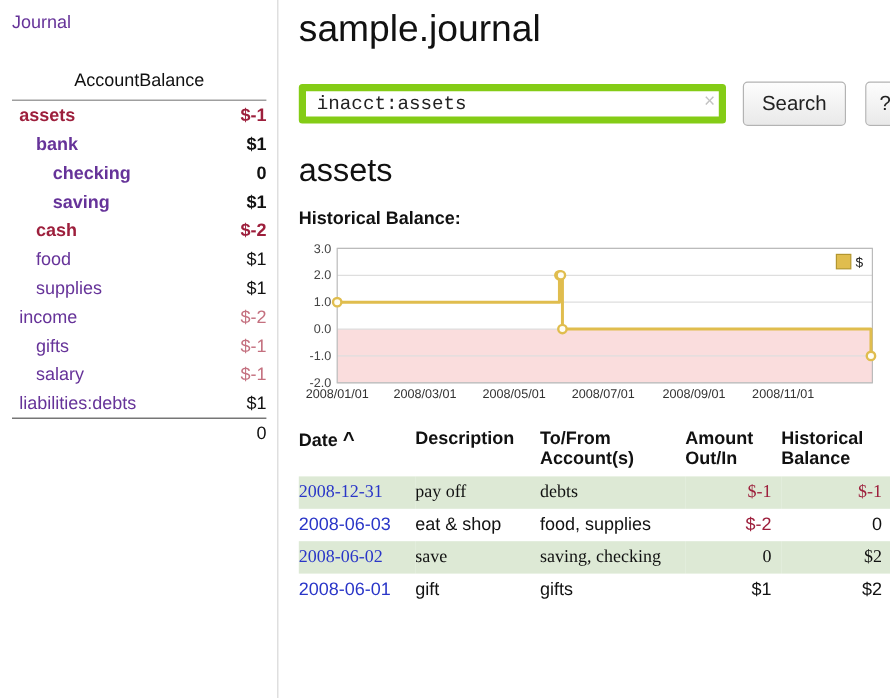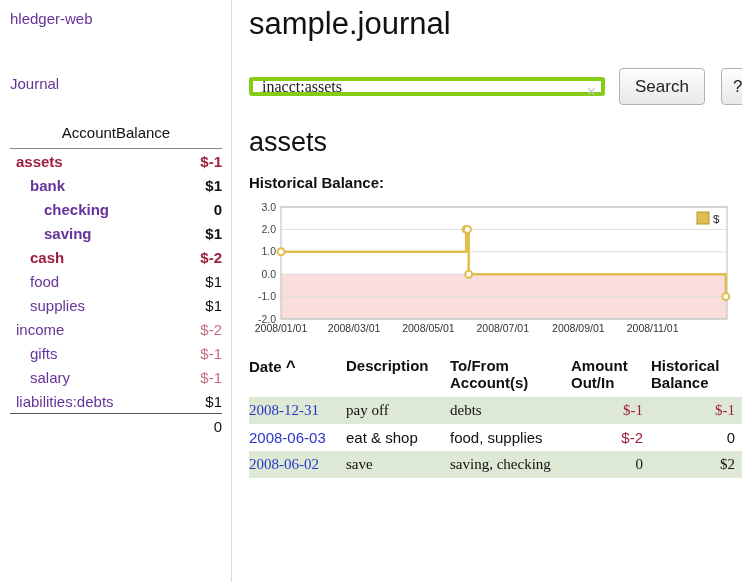--- a/index.html
+++ b/index.html
@@ -28,23 +28,23 @@
   .acct-bal.negsoft{color:var(--negsoft);}
   .b{font-weight:bold;}
   .acct-total{border-top:1px solid #555;text-align:right;padding:4px 0;}
 
   
   .main{flex:1;padding:2px 0 0 17px;}
   h1{font-size:31px;font-weight:400;margin:4px 0 26px 0;letter-spacing:0;}
   .search-row{display:flex;align-items:center;margin-bottom:22px;}
   .search-box{position:relative;width:356px;}
   .search-box input{
-    width:100%;height:19px;border:4px solid #84cc16;border-radius:3px;
+    width:100%;height:33px;border:6px solid #84cc16;border-radius:3px;
     padding:0 28px 0 9px;font-size:16px;color:#222;
-    font-family:Liberation Serif, serif;
+    font-family:Liberation Mono, monospace;
   }
   .clear{position:absolute;right:9px;top:6px;color:#c2c2c2;font-size:16px;cursor:pointer;}
   .btn{
     height:37px;padding:0 15px;margin-left:14px;font-size:17px;color:#222;cursor:pointer;
     background:linear-gradient(#fdfdfd,#e9e9e9);border:1px solid #b3b3b3;border-radius:4px;
     font-family:"Liberation Sans","DejaVu Sans",sans-serif;
   }
   .btn.help{padding:0 11px;margin-left:16px;}
   h2{font-size:27px;font-weight:400;margin:0 0 16px 0;}
   .chart-heading{font-weight:bold;font-size:15px;margin:0 0 8px 0;}
@@ -62,23 +62,20 @@
   a.datelink{color:var(--blue);text-decoration:none;cursor:pointer;}
   td.neg{color:var(--neg);}
   .sort{font-weight:bold;font-size:17px;}
 </style>
 </head>
 <body>
 
 <div class="layout">
 
   <aside class="sidebar">
-    <div class="app-title">
-      <a>hledger-web</a>
-    </div>
     <div class="nav">
       <a>Journal</a>
     </div>
     <div class="acct-header">
       <span>Account</span>
       <span>Balance</span>
     </div>
     <div id="acct-rows">
         <div class="acct-row">
           <a class="acct-link b neg" style="padding-left: 6px;">assets</a>
@@ -210,17 +207,24 @@
             <td class="r neg">$-2</td>
             <td class="r">0</td>
           </tr>
           <tr class="green">
             <td><a class="datelink">2008-06-02</a></td>
             <td>save</td>
             <td>saving, checking</td>
             <td class="r">0</td>
             <td class="r">$2</td>
           </tr>
+          <tr class="">
+            <td><a class="datelink">2008-06-01</a></td>
+            <td>gift</td>
+            <td>gifts</td>
+            <td class="r">$1</td>
+            <td class="r">$2</td>
+          </tr>
         </tbody>
     </table>
   </main>
 
 </div>
 
 </body></html>

